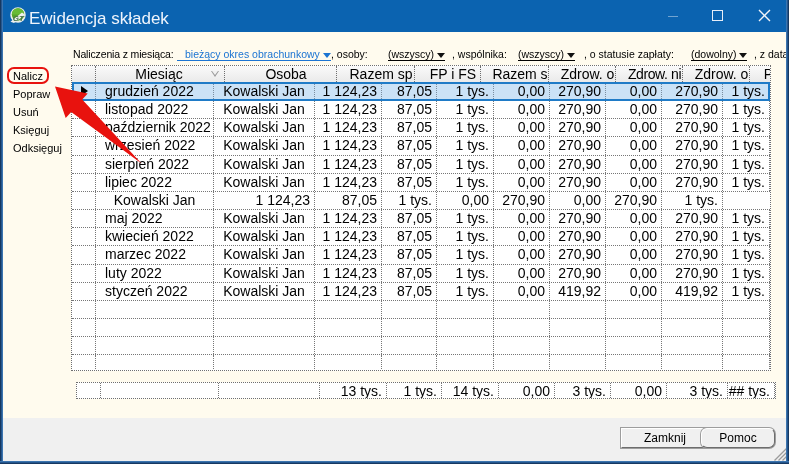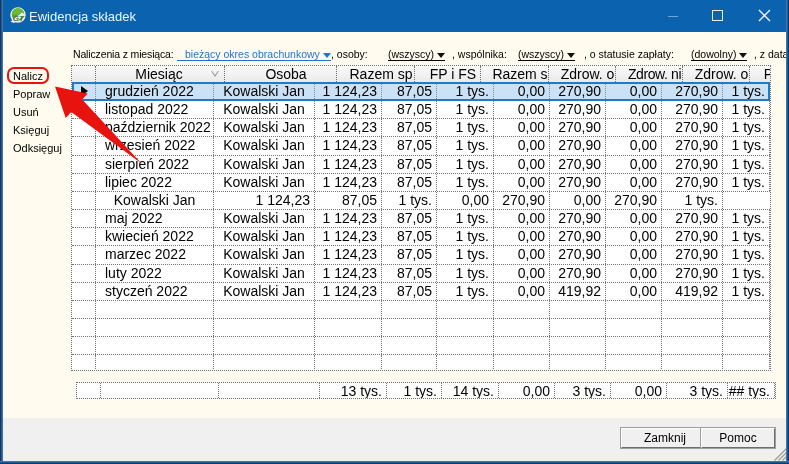--- a/index.html
+++ b/index.html
@@ -5,21 +5,21 @@
 * { margin:0; padding:0; box-sizing:border-box; }
 html,body { width:789px; height:464px; overflow:hidden; }
 body { position:relative; font-family:"Liberation Sans", sans-serif; background:#fffbee; }
 
 #winborder { position:absolute; inset:0; pointer-events:none; z-index:50; }
 #wl { position:absolute; left:0; top:0; bottom:0; width:3px; background:linear-gradient(90deg,#10294a,#2c68a8 70%,#4e83b8); }
 #wr { position:absolute; right:0; top:0; bottom:0; width:3px; background:linear-gradient(270deg,#10294a,#2c68a8 70%,#4e83b8); }
 #wb { position:absolute; left:0; right:0; bottom:0; height:3px; background:linear-gradient(0deg,#10294a,#2c68a8 70%,#4e83b8); }
 
 #titlebar { position:absolute; left:0; top:0; width:789px; height:32px; background:#0b63b0; }
-#titletext { position:absolute; left:29px; top:9px; font-size:13px; color:#eef4fc;text-align:right; }
+#titletext { position:absolute; left:29px; top:9px; font-size:17px; color:#eef4fc;text-align:right; }
 #mindash { position:absolute; left:668px; top:15.5px; width:10px; height:1.8px; background:rgba(255,255,255,0.42); }
 #maxbox { position:absolute; left:712px; top:10px; width:11px; height:11px; border:1px solid #e8eef8; }
 #closex { position:absolute; left:758px; top:9px; width:13px; height:13px; }
 
 .fseg { position:absolute; top:49px; font-size:10.5px; color:#000; white-space:pre; line-height:11px; height:11.5px; }
 .blulink { color:#1c74d2; border-bottom:1px solid #1c74d2; padding-bottom:0px; }
 .blklink { border-bottom:1px solid #000; }
 .tri { display:inline-block; width:0; height:0; border-left:4.7px solid transparent; border-right:4.7px solid transparent; border-top:5.5px solid #1c74d2; vertical-align:0.5px; }
 .trib { border-top-color:#111; }
 
@@ -319,21 +319,21 @@
   <div class="cell num">14 tys.</div>
   <div class="cell num">0,00</div>
   <div class="cell num">3 tys.</div>
   <div class="cell num">0,00</div>
   <div class="cell num">3 tys.</div>
   <div class="cell num">## tys.</div>
 </div>
 
 <div id="btmstrip"></div>
 <div class="btn" style="left:621px;">Zamknij</div>
-<div class="btn" style="left:701px; width:74px;">Pomoc</div>
+<div class="btn" style="left:701px; width:74px;border-radius:6px;">Pomoc</div>
 <svg id="grip" viewBox="0 0 14 14">
     <path d="M13.5 1.5 L1.5 13.5 M13.5 5.5 L5.5 13.5 M13.5 9.5 L9.5 13.5" stroke="#9b9b9b" stroke-width="1.3"></path>
   </svg>
 
 <svg id="arrow" width="789" height="464" viewBox="0 0 789 464">
   <polygon points="55,86.5 87.7,93.5 82.2,99.6 141.5,163.5 71.2,112 65.7,118.1" fill="#e8120e"></polygon>
 </svg>
 <div id="winborder">
     <div id="wl"></div>
     <div id="wr"></div>

